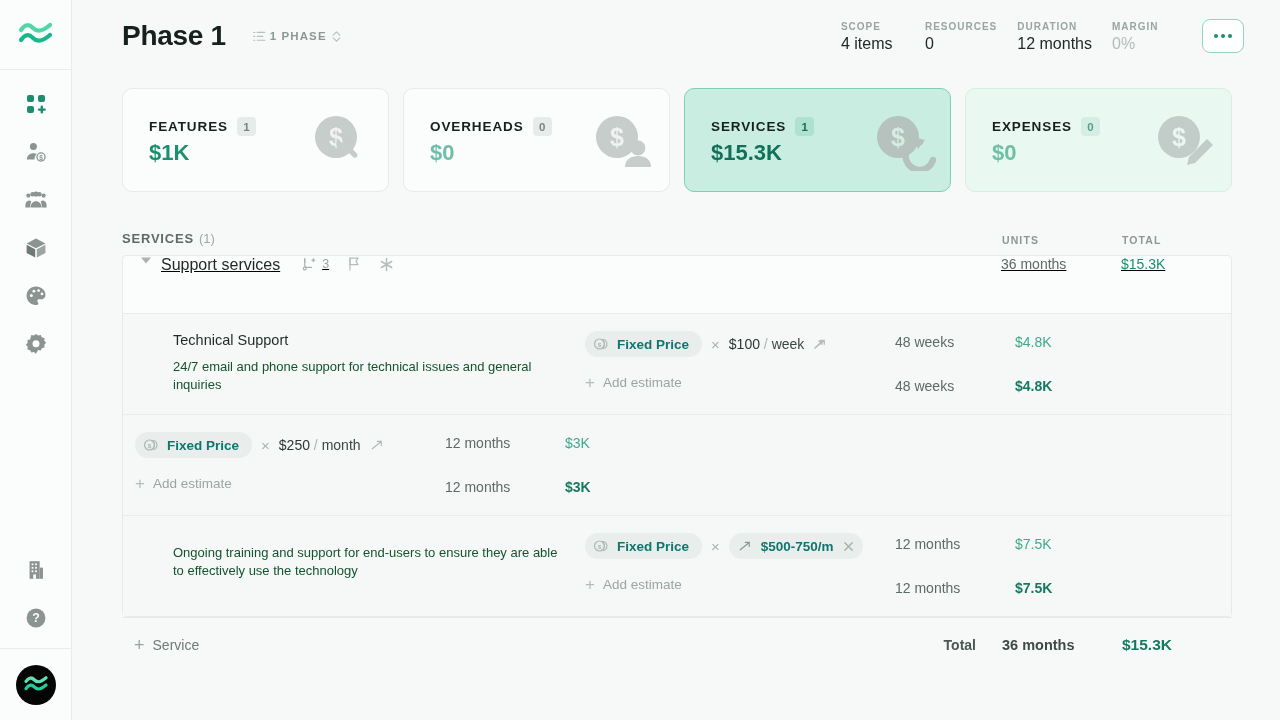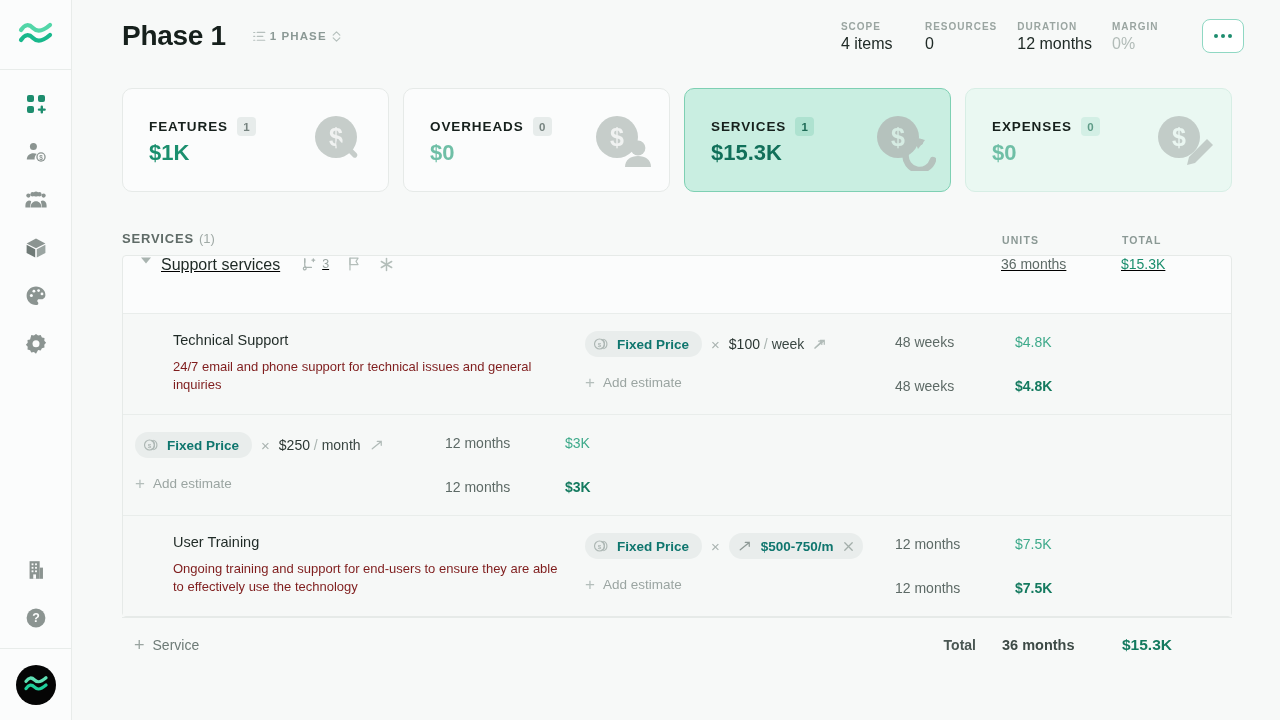--- a/index.html
+++ b/index.html
@@ -137,21 +137,21 @@
   .cell-units { width: 120px; font-size: 14px; color: #5d6a66; }
   .cell-total { width: 110px; font-size: 14px; color: #1b8f6e; }
 
   .item-row {
     display: flex; padding: 14px 0 14px 12px;
     border-bottom: 1px solid #e9edeb; background: #f6f8f7;
   }
   .item-row:last-of-type { border-bottom: none; }
   .item-left { width: 450px; padding-left: 38px; padding-top: 4px; }
   .item-name { font-size: 14.5px; color: #1f2a26; }
-  .item-desc { margin-top: 10px; font-size: 13px; line-height: 18px; color: #7f1d1d; max-width: 392px; }
+  .item-desc { margin-top: 10px; font-size: 13px; line-height: 18px; color: #14532d; max-width: 392px; }
   .item-mid { width: 310px; padding-top: 2px; }
   .est-line { display: flex; align-items: center; gap: 9px; height: 28px; }
   .pill {
     height: 26px; border-radius: 13px; background: #e9edec;
     display: flex; align-items: center; gap: 7px;
     padding: 0 13px 0 9px; cursor: pointer;
   }
   .pill .ptext { font-size: 13.5px; color: #0f766e; font-weight: bold; }
   .pill.range { padding: 0 8px 0 9px; gap: 8px; }
   .times { font-size: 15px; color: #a9b3b0; }
@@ -511,21 +511,20 @@
           </div>
           <div class="rt">
             <div class="t1">$3K</div>
             <div class="t2">$3K</div>
           </div>
         </div>
       </div>
 
       <div class="item-row">
         <div class="item-left">
-          <div class="item-name">User Training</div>
           <div class="item-desc">Ongoing training and support for end-users to ensure they are able to effectively use the technology</div>
         </div>
         <div class="item-mid">
           <div class="est-line">
             <span class="pill">
               <svg width="16" height="16" viewBox="0 0 18 18">
                 <circle cx="6.2" cy="9" r="5.6" fill="none" stroke="#aeb8b5" stroke-width="1.3"></circle>
                 <path d="M8.2 3.8a5.6 5.6 0 0 1 0 10.4" fill="none" stroke="#aeb8b5" stroke-width="1.3"></path>
                 <path d="M10.4 3.6a5.6 5.6 0 0 1 0 10.8" fill="none" stroke="#aeb8b5" stroke-width="1.3"></path>
                 <text x="6.2" y="12" font-size="7" fill="#aeb8b5" text-anchor="middle" font-family="Liberation Sans, sans-serif" font-weight="700">$</text>

